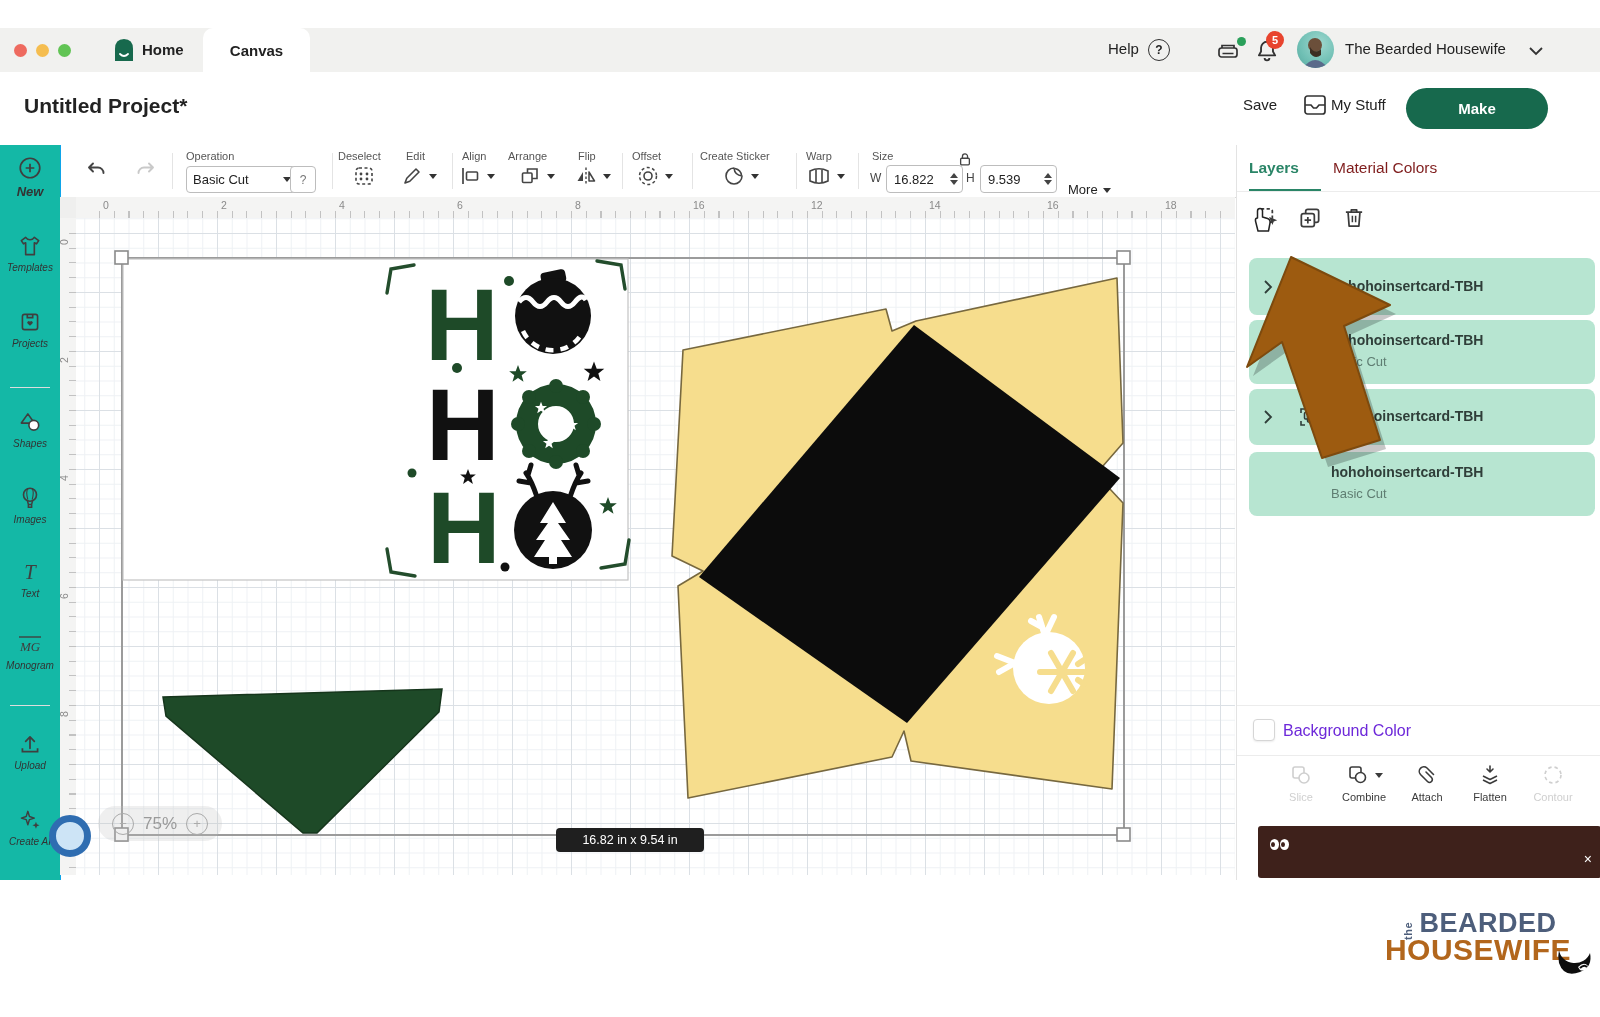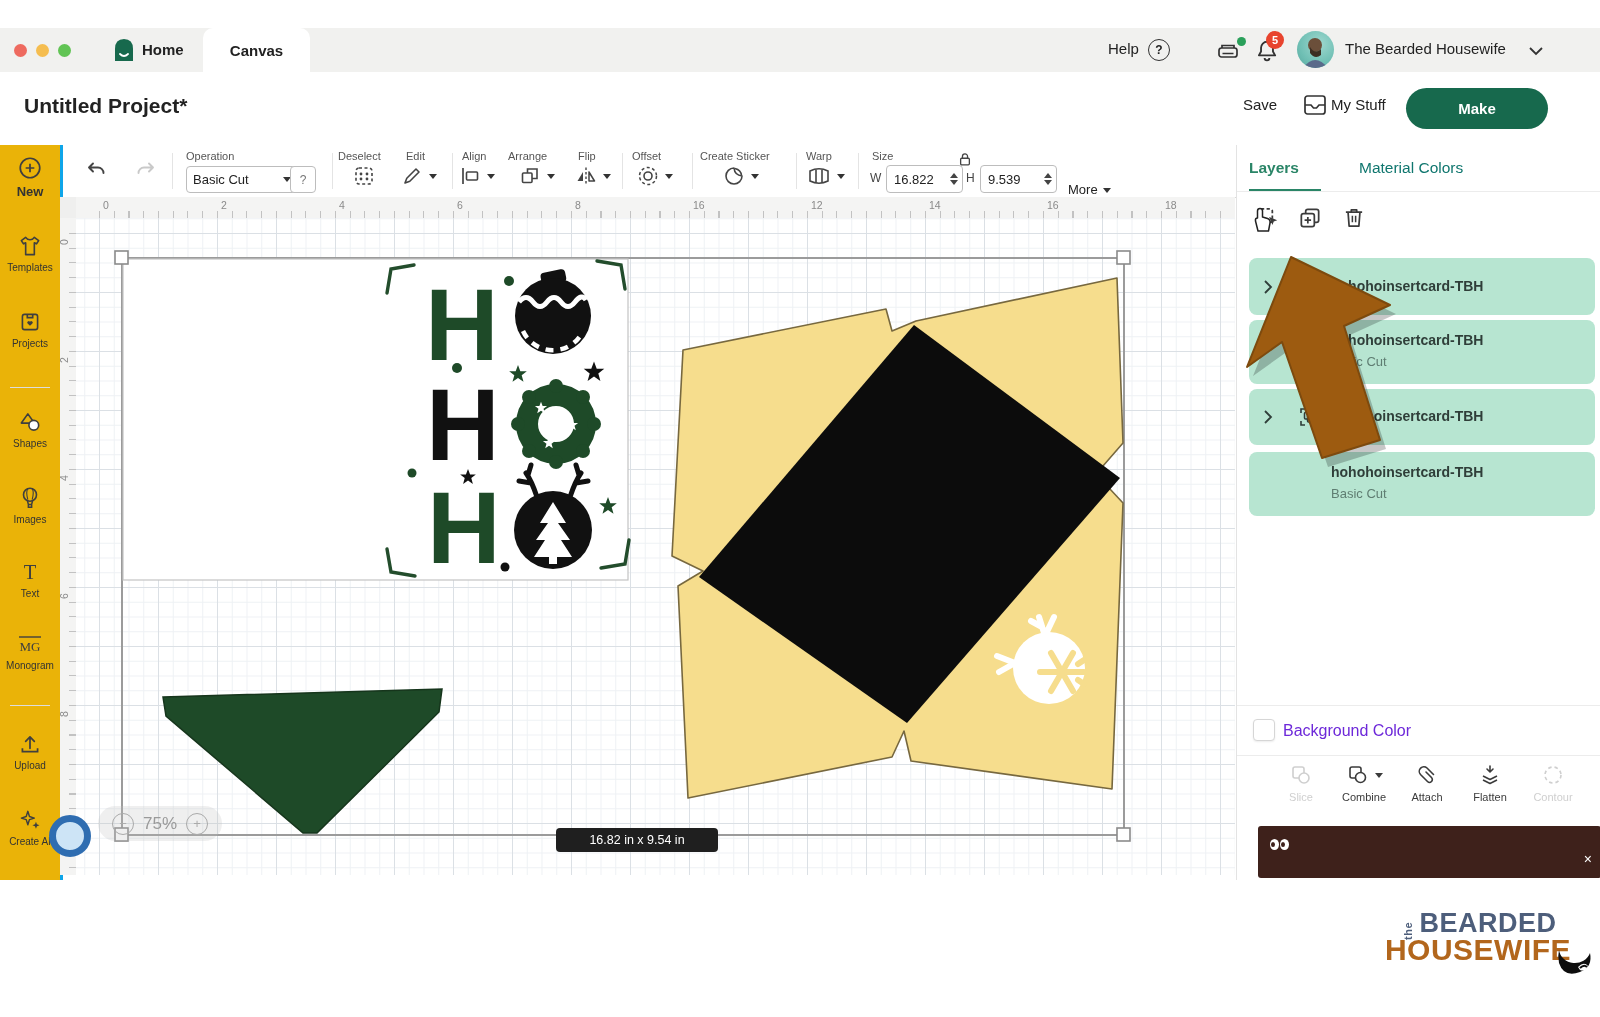--- a/index.html
+++ b/index.html
@@ -25,44 +25,44 @@
   .tb-div{position:absolute;top:8px;width:1px;height:36px;background:#e4e4e4;}
   .caret{display:inline-block;width:0;height:0;border-left:4px solid transparent;border-right:4px solid transparent;border-top:5px solid #333;margin-left:5px;vertical-align:middle;}
   .op-select{position:absolute;left:126px;top:21px;width:98px;height:25px;border:1px solid #bdbdbd;border-radius:4px;font-size:13px;display:flex;align-items:center;padding:0 6px;justify-content:space-between;background:#fff;}
   .op-help{position:absolute;left:230px;top:21px;width:24px;height:25px;border:1px solid #bdbdbd;border-radius:4px;font-size:12px;color:#777;display:flex;align-items:center;justify-content:center;background:#fff;}
   .num-input{position:absolute;top:20px;width:64px;height:26px;border:1px solid #bdbdbd;border-radius:4px;background:#fff;font-size:13px;display:flex;align-items:center;padding:0 4px 0 7px;justify-content:space-between;}
   .stepper{display:flex;flex-direction:column;gap:2px;}
   .st-up{width:0;height:0;border-left:4px solid transparent;border-right:4px solid transparent;border-bottom:5px solid #444;}
   .st-dn{width:0;height:0;border-left:4px solid transparent;border-right:4px solid transparent;border-top:5px solid #444;}
   .icon-btn{display:flex;align-items:center;}
   
-  .sidebar{position:absolute;left:0;top:145px;width:60px;height:735px;background:#eab308;border-right:3px solid #0ea5e9;}
+  .sidebar{position:absolute;left:0;top:145px;width:60px;height:735px;background:#14b8a6;border-right:1px solid #0ea5e9;font-style:italic;}
   .side-item{position:absolute;left:0;width:60px;display:flex;flex-direction:column;align-items:center;gap:3px;cursor:pointer;}
   .side-item span{font-size:10px;color:#333;}
   .side-div{position:absolute;left:10px;width:40px;height:1px;background:#ddd;}
   
   .ruler-corner{position:absolute;left:60px;top:197px;width:16px;height:21px;background:#efefee;border-bottom:1px solid #c9c9c9;border-right:1px solid #c9c9c9;}
   .hruler{position:absolute;left:76px;top:197px;width:1159px;height:21px;background:#f4f4f3;border-bottom:1px solid #c9c9c9;}
   .hruler::after{content:"";position:absolute;left:23px;right:0;bottom:0;height:7px;background:repeating-linear-gradient(90deg,#c2c2c2 0 1px,transparent 1px 14.75px);}
   .hruler b{position:absolute;top:2px;font-size:10.5px;color:#8a8a8a;font-weight:400;}
   .vruler{position:absolute;left:60px;top:218px;width:16px;height:657px;background:#f4f4f3;border-right:1px solid #c9c9c9;}
   .vruler::after{content:"";position:absolute;top:15px;bottom:0;right:0;width:7px;background:repeating-linear-gradient(#c2c2c2 0 1px,transparent 1px 14.75px);}
   .vruler b{position:absolute;left:1px;font-size:10.5px;color:#8a8a8a;font-weight:400;transform:rotate(-90deg);}
   .canvas{position:absolute;left:76px;top:218px;width:1159px;height:657px;background-color:#fff;
     background-image:linear-gradient(to right,#dbe0e5 1px,transparent 1px),linear-gradient(to bottom,#dbe0e5 1px,transparent 1px),linear-gradient(to right,#eef1f4 1px,transparent 1px),linear-gradient(to bottom,#eef1f4 1px,transparent 1px);
     background-size:59px 59px,59px 59px,14.75px 14.75px,14.75px 14.75px;background-position:23px 15px;}
   .art{position:absolute;left:0;top:0;}
   .zoom-pill{position:absolute;left:22px;top:588px;width:124px;height:35px;border-radius:18px;background:rgba(190,190,190,.25);display:flex;align-items:center;justify-content:center;gap:9px;color:#9a9a9a;font-size:17px;}
   .zoom-circ{width:20px;height:20px;border:1.5px solid #aaa;border-radius:50%;display:flex;align-items:center;justify-content:center;font-size:13px;color:#aaa;}
-  .dim-tooltip{position:absolute;left:480px;top:610px;width:162px;height:24px;background:#1f1f1f;border-radius:4px;color:#fff;font-size:12.5px;display:flex;align-items:center;justify-content:center;}
+  .dim-tooltip{position:absolute;left:480px;top:610px;width:148px;height:24px;background:#1f1f1f;border-radius:4px;color:#fff;font-size:12.5px;display:flex;align-items:center;justify-content:center;}
   .rec-bubble{position:absolute;left:49px;top:815px;width:28px;height:28px;border-radius:50%;background:#cde4f6;border:7px solid #2f6db1;z-index:8;}
   
   .panel{position:absolute;left:1236px;top:145px;width:364px;height:735px;background:#fff;border-left:1px solid #e3e3e3;}
   .ptab-layers{position:absolute;left:12px;top:14px;font-size:15.5px;font-weight:700;color:#2a8567;cursor:pointer;}
-  .ptab-mat{position:absolute;left:96px;top:14px;font-size:15.5px;color:#0f766e;cursor:pointer;margin-left:26px;}
+  .ptab-mat{position:absolute;left:96px;top:14px;font-size:15.5px;color:#7f1d1d;cursor:pointer;}
   .ptab-underline{position:absolute;left:12px;top:44px;width:72px;height:3px;background:#2a8567;}
   .panel-divider{position:absolute;left:0;top:46px;width:364px;height:1px;background:#ececec;}
   .layer-row{position:absolute;left:12px;width:346px;background:#b7e5d1;border-radius:8px;cursor:pointer;}
   .layer-name{position:absolute;left:82px;font-size:14px;font-weight:700;color:#2f3e39;white-space:nowrap;}
   .layer-op{position:absolute;left:82px;font-size:13px;color:#5f7d72;}
   .bgcolor-label{font-size:16px;color:#6d28d9;}
   .chk{position:absolute;left:16px;top:574px;width:20px;height:20px;border:1px solid #d6d6d6;border-radius:4px;background:#fff;box-shadow:0 1px 2px rgba(0,0,0,.08);cursor:pointer;}
   .hline{position:absolute;left:0;width:364px;height:1px;background:#ececec;}
   .action{position:absolute;top:618px;width:64px;display:flex;flex-direction:column;align-items:center;gap:4px;cursor:pointer;}
   .action span{font-size:11px;color:#3b3b3b;}

